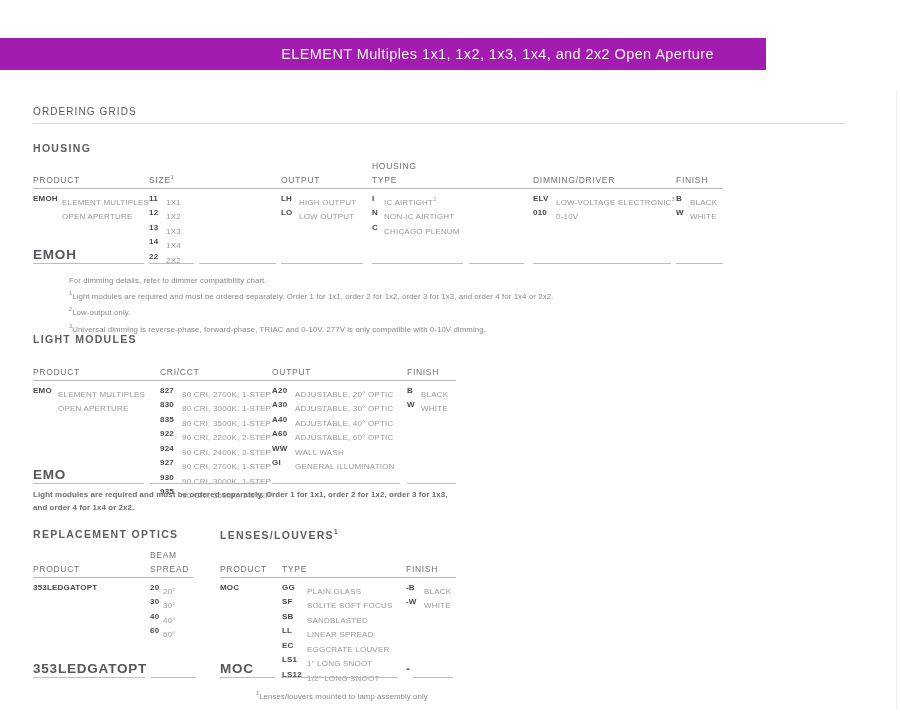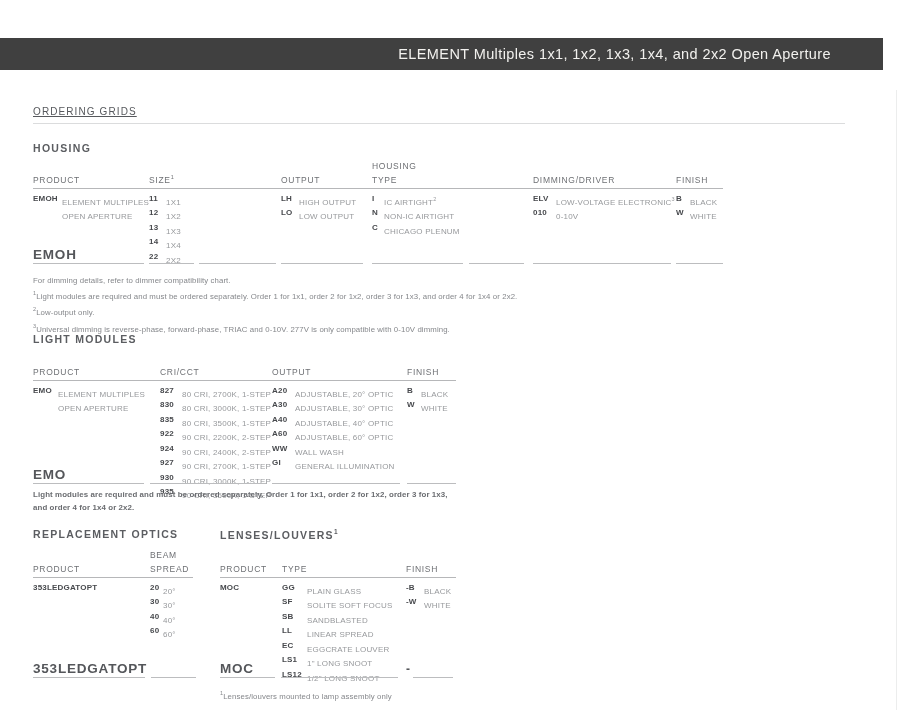--- a/index.html
+++ b/index.html
@@ -2,25 +2,25 @@
 <html><head>
 <meta charset="utf-8">
 <style>
   html,body { margin:0; padding:0; background:#ffffff; }
   .page {
     position:relative; width:900px; height:728px; background:#ffffff;
     font-family:"Liberation Sans", sans-serif; overflow:hidden;
     -webkit-font-smoothing:antialiased;
   }
   
-  .topbar { position:absolute; top:38px; left:0; width:883px; height:32px; background:#404040;text-align:right; }
+  .topbar { position:absolute; top:38px; left:0; width:766px; height:32px; background:#a21caf;text-align:right; }
   .topbar .title { position:absolute; right:52px; top:0; line-height:32px; font-size:14.5px;
     color:#f2f1ee; letter-spacing:0.4px; white-space:nowrap; }
   
-  .ordering-label { position:absolute; top:106px; left:33px; font-size:10px; letter-spacing:1.1px; color:#56585c;text-decoration:underline; }
+  .ordering-label { position:absolute; top:106px; left:33px; font-size:10px; letter-spacing:1.1px; color:#56585c; }
   .ordering-rule { position:absolute; top:123px; left:33px; width:812px; height:1px; background:#dbdcdd; }
   .edge-line { position:absolute; top:90px; right:3px; width:1px; height:620px; background:#eceded; }
   
   .section-heading { position:absolute; font-size:10.5px; letter-spacing:1.3px; color:#5b5d61; font-weight:bold; }
   .section-heading sup { font-size:6.5px; }
   
   .otable { position:absolute; }
   .head-rule { position:absolute; top:28px; left:0; height:1px; background:#b6b7b9; }
   .col { position:absolute; top:0; }
   .col-head { display:flex; flex-direction:column; justify-content:flex-end; height:26px;
@@ -31,21 +31,21 @@
   .item .code { width:var(--cw,20px); flex:none; font-weight:bold; color:#47494d; letter-spacing:0.2px; }
   .item .desc { color:#97999c; letter-spacing:0.2px; }
   .item .desc sup { font-size:5.5px; }
   
   .code-row { position:absolute; height:22px; }
   .code-big { position:absolute; left:0; top:0; font-size:13.5px; letter-spacing:0.8px; color:#54565a; font-weight:bold; }
   .seg { position:absolute; top:16px; height:1px; background:#bcbdbf; }
   .dash { position:absolute; top:1px; font-size:12px; color:#54565a; font-weight:bold; }
   
   .fn-list { position:absolute; }
-  .fn { font-size:7.8px; line-height:12.6px; color:#85878b; letter-spacing:0.1px; }
+  .fn { font-size:7.8px; line-height:12.6px; color:#85878b; letter-spacing:0.1px;margin-left:36px; }
   .fn sup { font-size:5.5px; }
   .note-strong { position:absolute; font-size:7.9px; line-height:12.6px; color:#6a6c70; font-weight:bold; letter-spacing:0.1px; }
 </style>
 </head>
 <body>
 
 <div class="page">
 
   <header class="topbar">
     <span class="title">ELEMENT Multiples 1x1, 1x2, 1x3, 1x4, and 2x2 Open Aperture</span>

